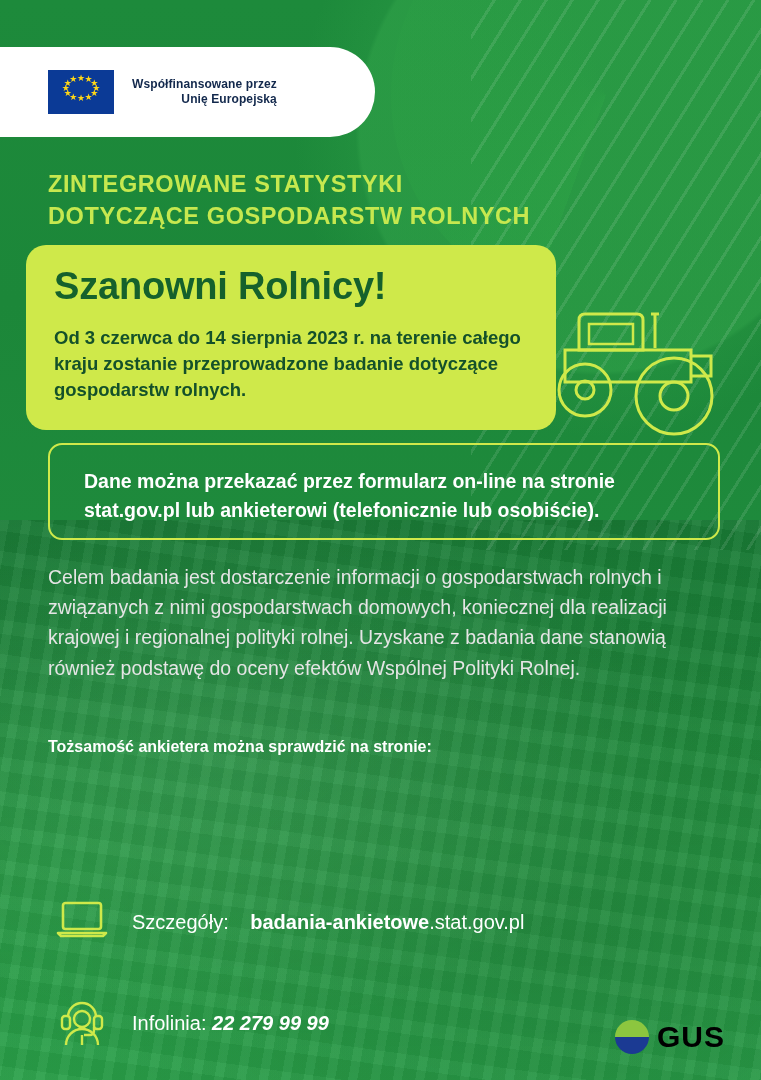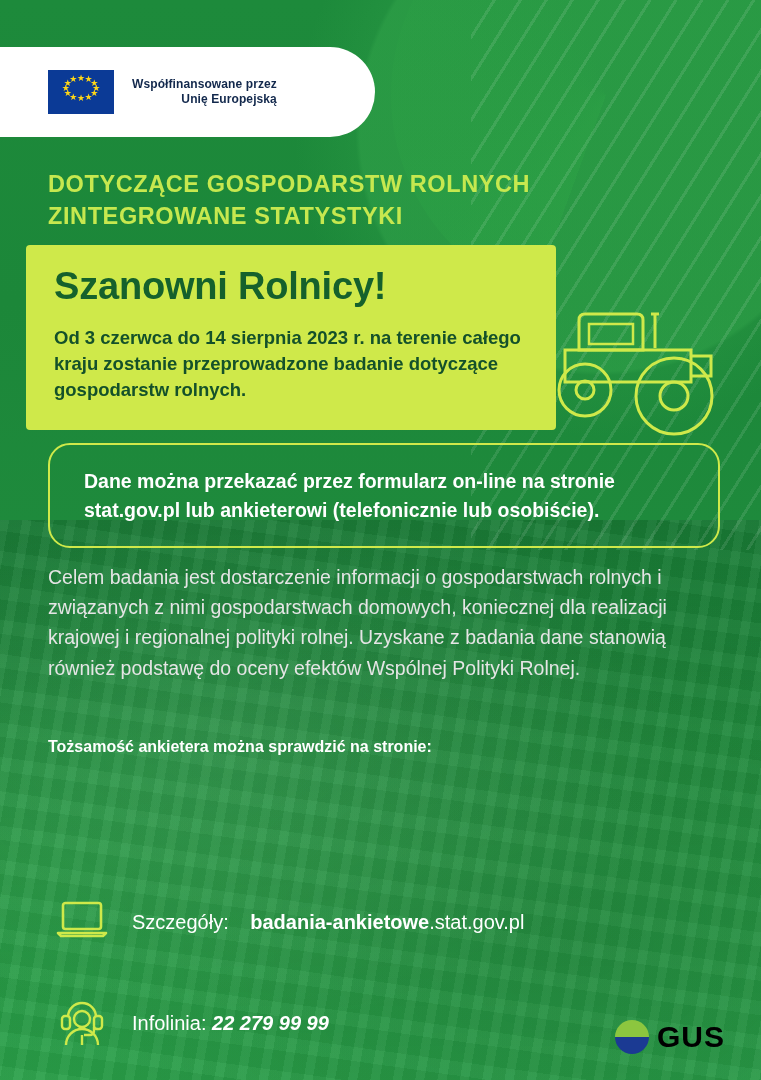--- a/index.html
+++ b/index.html
@@ -101,21 +101,21 @@
     letter-spacing:0.6px;
     line-height:1.38;
     text-transform:uppercase;
   }
 
   
   .headline-box {
     position:absolute; left:26px; top:245px;
     width:530px;
     background:#cfe94a;
-    border-radius:4px;
+    border-radius:20px;
     padding:22px 28px 26px 28px;
   }
   .headline {
     color:#15612c;
     font-size:38px;
     font-weight:bold;
     line-height:1.05;
     letter-spacing:-0.2px;
   }
   .headline-sub {
@@ -124,22 +124,22 @@
     font-size:18.5px;
     font-weight:bold;
     line-height:1.42;
   }
 
   
   .outline-box {
     position:absolute; left:48px; top:443px;
     width:672px;
     border:2.5px solid #cfe94a;
-    border-radius:22px;
-    padding:22px 26px 20px 34px;
+    border-radius:14px;
+    padding:22px 26px 12px 34px;
   }
   .outline-text {
     color:#ffffff;
     font-size:19.5px;
     font-weight:bold;
     line-height:1.5;
   }
 
   
   .body-text {
@@ -225,22 +225,22 @@
       <span class="eu-star" style="left:30%; top:29.5%;">★</span>
       <span class="eu-star" style="left:38.5%; top:21%;">★</span>
     </div>
     <div class="eu-text">
       <div>Współfinansowane przez</div>
       <div>Unię Europejską</div>
     </div>
   </div>
 
   <div class="main-title">
+    <div>ZINTEGROWANE STATYSTYKI</div>
     <div>DOTYCZĄCE GOSPODARSTW ROLNYCH</div>
-    <div>ZINTEGROWANE STATYSTYKI</div>
   </div>
 
   <div class="tractor">
     <svg width="180" height="150" viewBox="0 0 180 150" fill="none" stroke="#cfe94a" stroke-width="3">
       <path d="M38 60 L38 30 Q38 24 44 24 L96 24 Q102 24 102 30 L102 60 Z"></path>
       <path d="M48 34 L92 34 L92 54 L48 54 Z" stroke-width="2.5"></path>
       <path d="M24 60 L150 60 L150 92 L24 92 Z" stroke-width="3"></path>
       <path d="M150 66 L170 66 L170 86 L150 86"></path>
       <circle cx="44" cy="100" r="26"></circle>
       <circle cx="44" cy="100" r="9"></circle>

